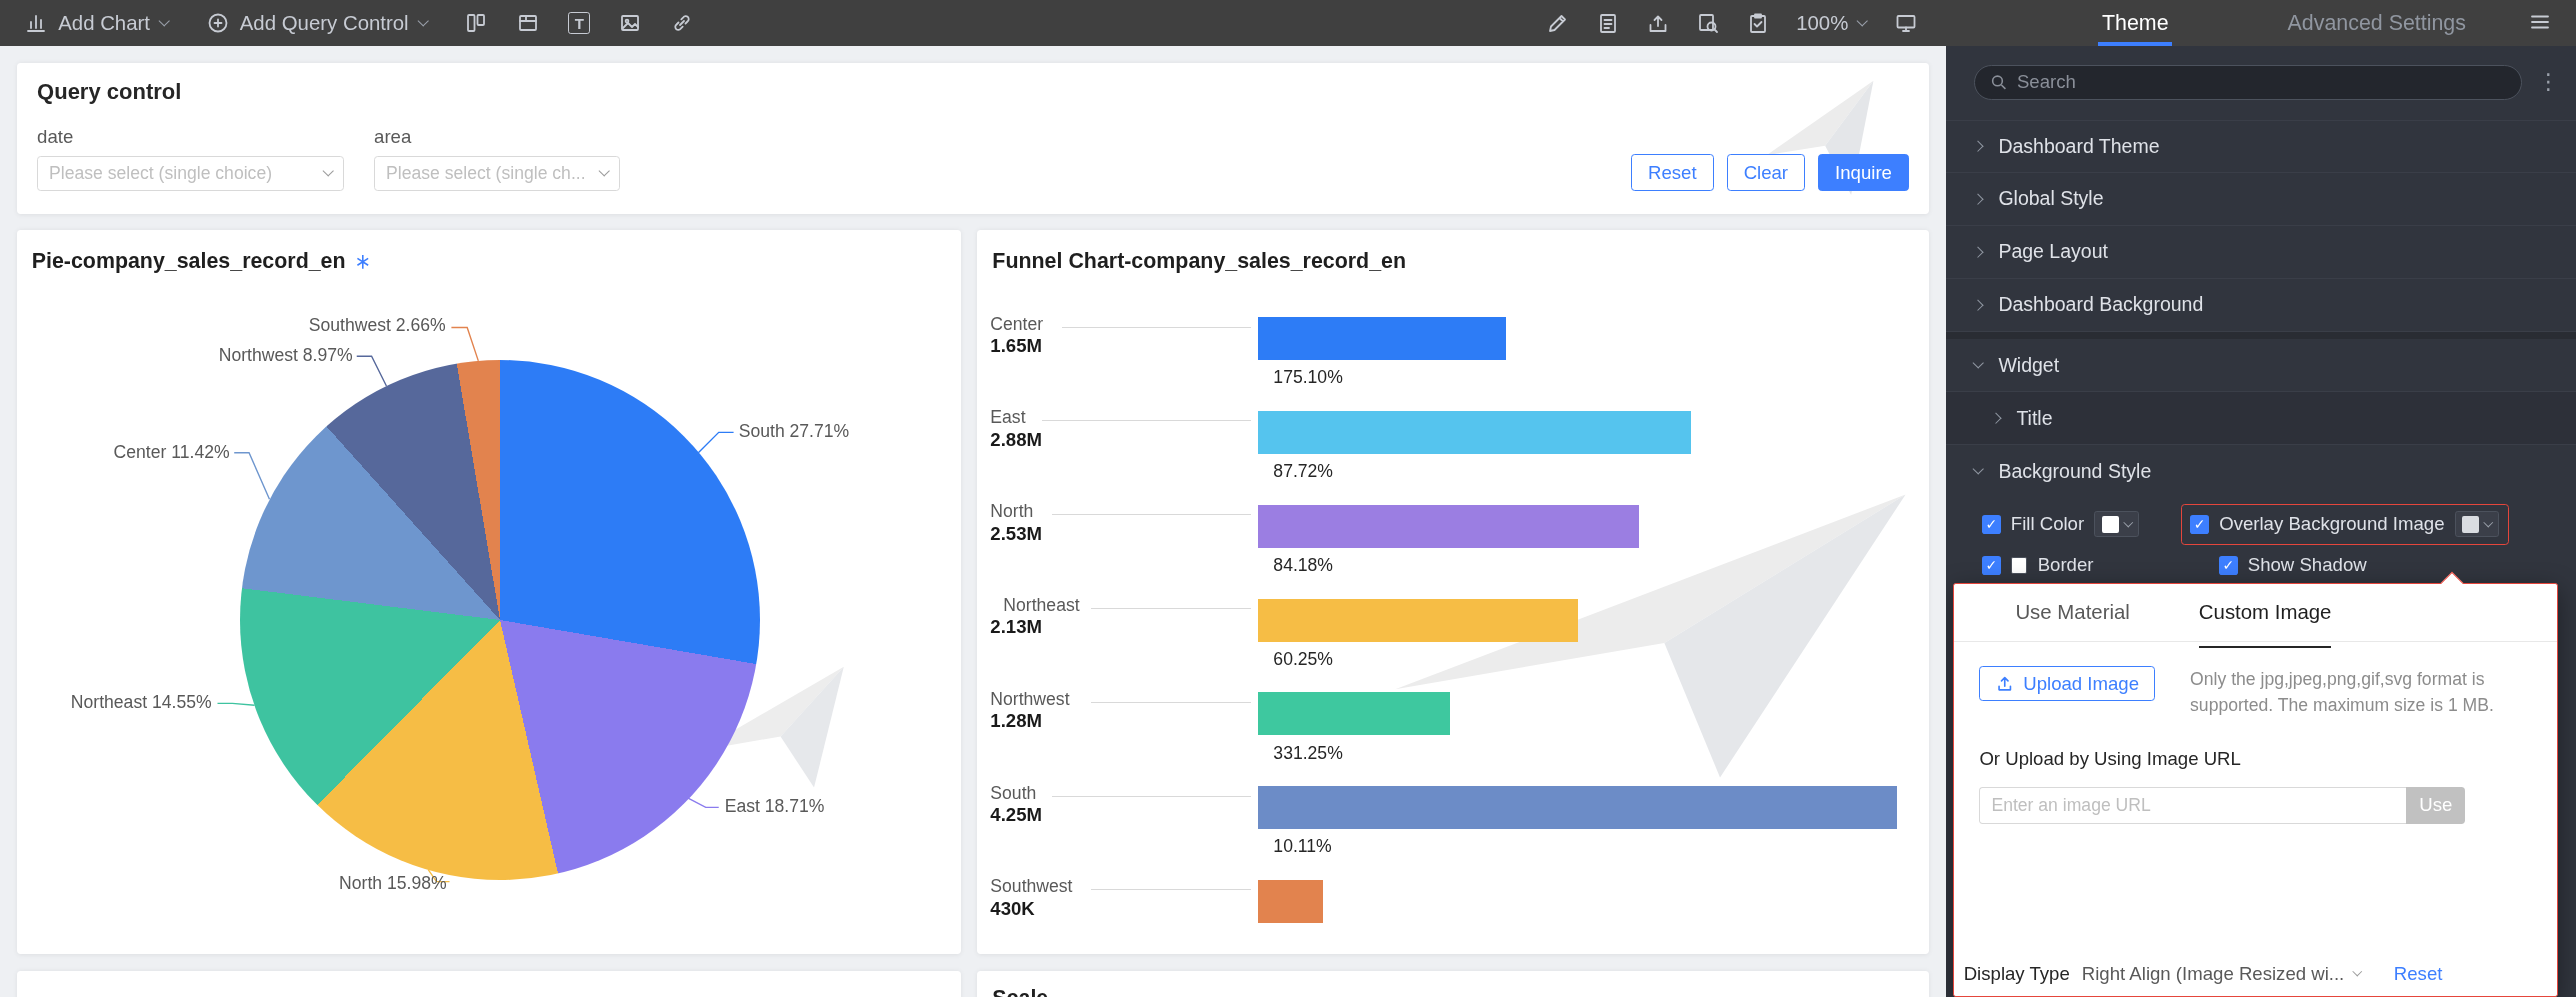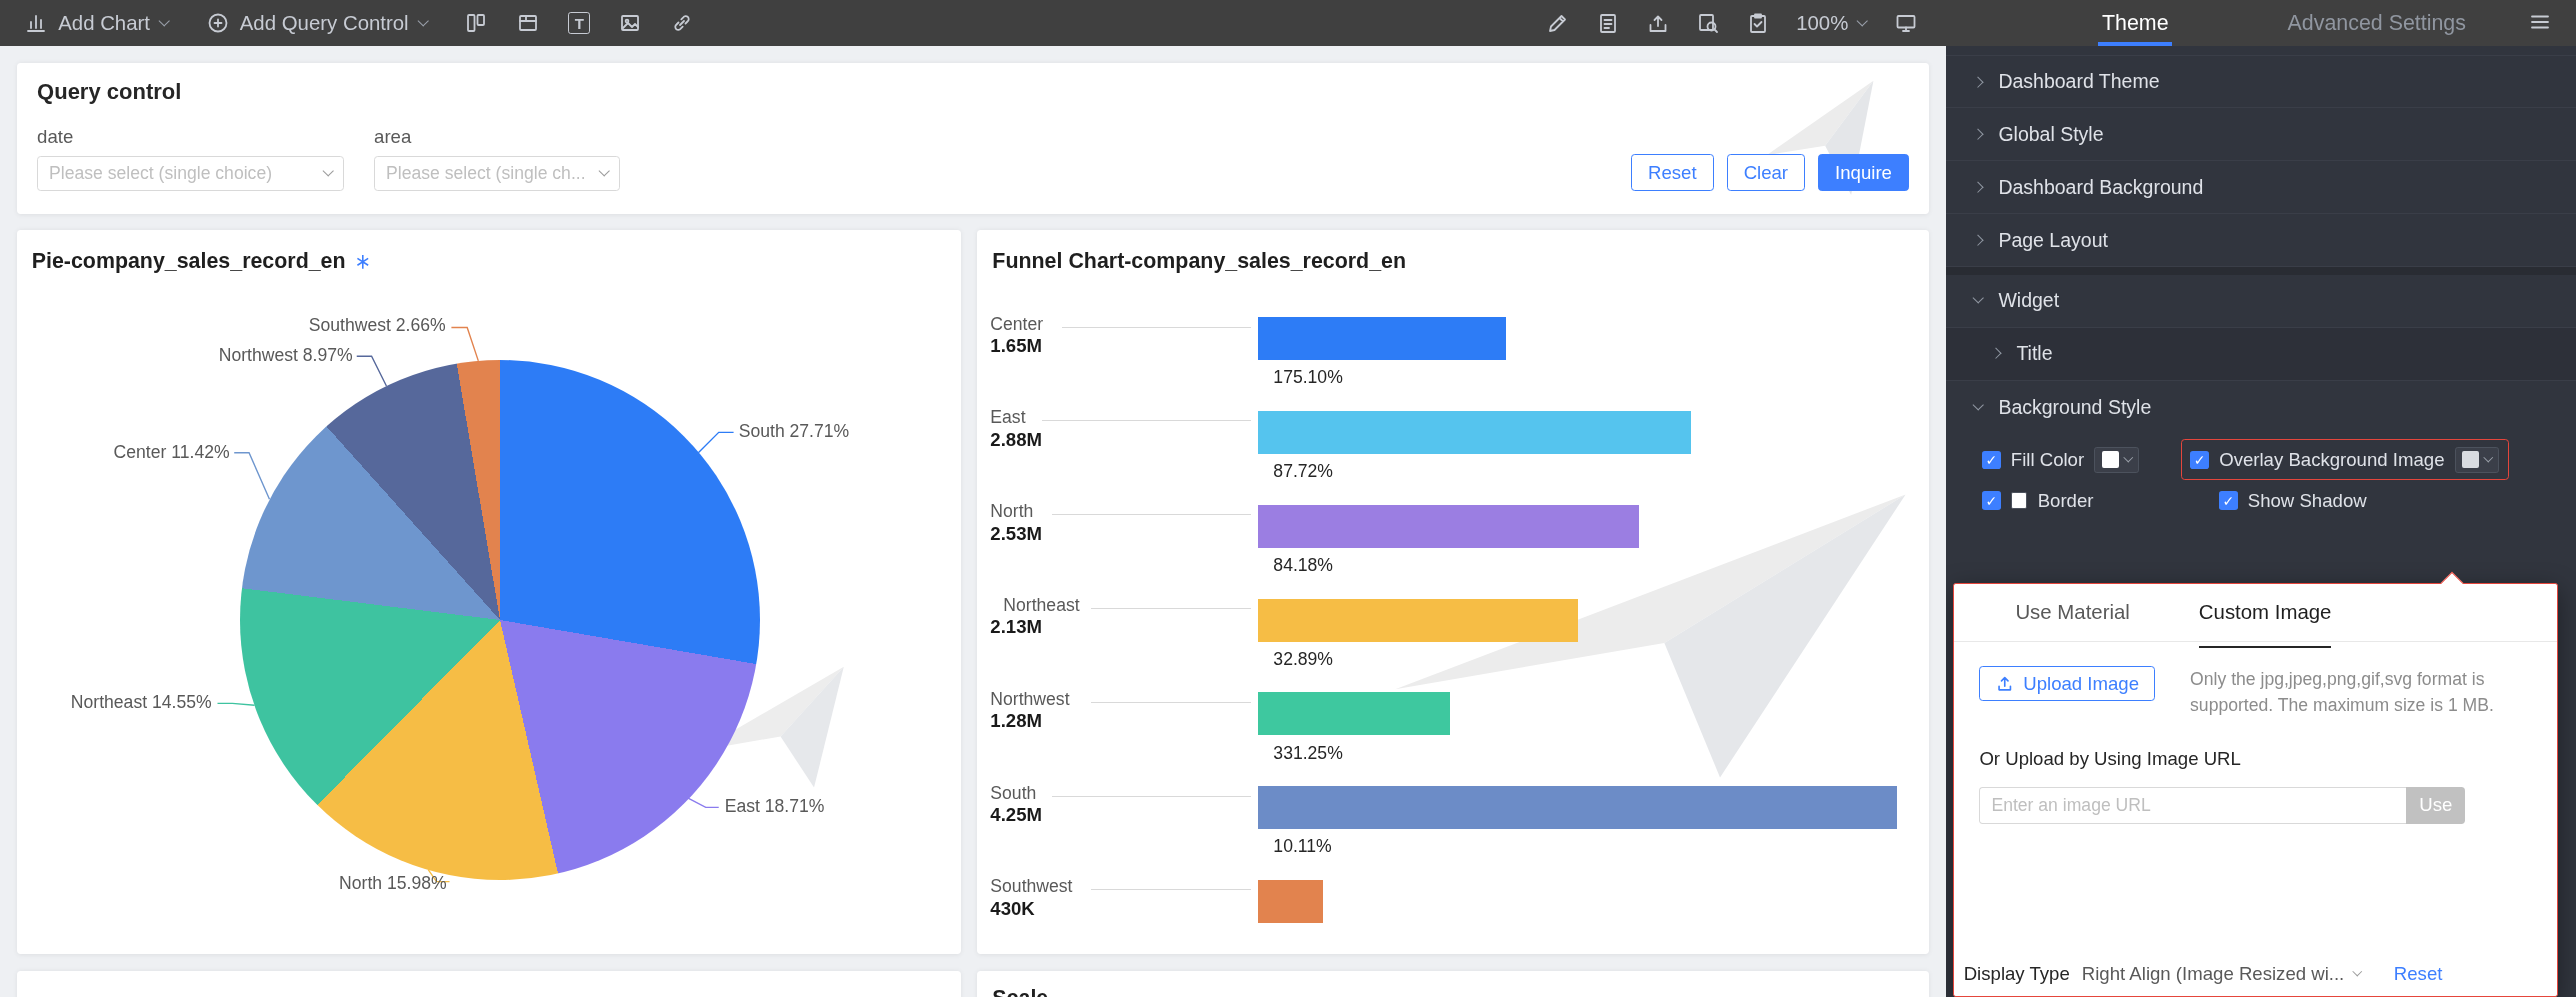--- a/index.html
+++ b/index.html
@@ -319,21 +319,21 @@
             <div class="f-pct" style="left: 296px; top: 231px;">87.72%</div>
             <div class="f-name" style="left: 13px; top: 271px;">North</div>
             <div class="f-val" style="left: 13px; top: 293px;">2.53M</div>
             <div class="f-line" style="left: 75px; top: 284px; width: 199px;"></div>
             <div class="f-bar" style="left: 281px; top: 275px; width: 381px; background: rgb(155, 126, 226);"></div>
             <div class="f-pct" style="left: 296px; top: 325px;">84.18%</div>
             <div class="f-name" style="left: 26px; top: 365px;">Northeast</div>
             <div class="f-val" style="left: 13px; top: 386px;">2.13M</div>
             <div class="f-line" style="left: 114px; top: 378px; width: 160px;"></div>
             <div class="f-bar" style="left: 281px; top: 369px; width: 320px; background: rgb(246, 189, 69);"></div>
-            <div class="f-pct" style="left: 296px; top: 419px;">32.89%</div>
+            <div class="f-pct" style="left: 296px; top: 419px;">60.25%</div>
             <div class="f-name" style="left: 13px; top: 459px;">Northwest</div>
             <div class="f-val" style="left: 13px; top: 480px;">1.28M</div>
             <div class="f-line" style="left: 114px; top: 472px; width: 160px;"></div>
             <div class="f-bar" style="left: 281px; top: 462px; width: 192px; background: rgb(62, 200, 159);"></div>
             <div class="f-pct" style="left: 296px; top: 513px;">331.25%</div>
             <div class="f-name" style="left: 13px; top: 553px;">South</div>
             <div class="f-val" style="left: 13px; top: 574px;">4.25M</div>
             <div class="f-line" style="left: 75px; top: 566px; width: 199px;"></div>
             <div class="f-bar" style="left: 281px; top: 556px; width: 639px; background: rgb(108, 140, 199);"></div>
             <div class="f-pct" style="left: 296px; top: 606px;">10.11%</div>
@@ -350,37 +350,47 @@
     <div class="card bcard-l"></div>
     <div class="card bcard-r">
       <div class="card-title" style="padding-top:15px;">
         <span>Scale</span>
       </div>
     </div>
   </div>
 </div>
 
 <div class="panel">
+  <div class="search-row">
+    <div class="search-box">
+      <svg width="18.6" height="18.6" viewBox="0 0 20 20" style="stroke:#8a8f99; fill:none; stroke-width:1.8;">
+          <circle cx="8.5" cy="8.5" r="5.5"></circle>
+          <path d="M13 13l4.5 4.5"></path>
+        </svg>
+      <input type="text" placeholder="Search" style="">
+    </div>
+    <div class="dots">⋮</div>
+  </div>
 
   <div class="sections">
     <div class="sec-row">
       <span class="chev right"></span>
       <span>Dashboard Theme</span>
     </div>
     <div class="sec-row">
       <span class="chev right"></span>
       <span>Global Style</span>
     </div>
     <div class="sec-row">
       <span class="chev right"></span>
-      <span>Dashboard Background</span>
+      <span>Page Layout</span>
     </div>
     <div class="sec-row">
       <span class="chev right"></span>
-      <span>Page Layout</span>
+      <span>Dashboard Background</span>
     </div>
     <div class="divider-thick"></div>
     <div class="sec-row">
       <span class="chev down"></span>
       <span>Widget</span>
     </div>
     <div class="sec-row sub-row">
       <span class="chev right"></span>
       <span>Title</span>
     </div>

